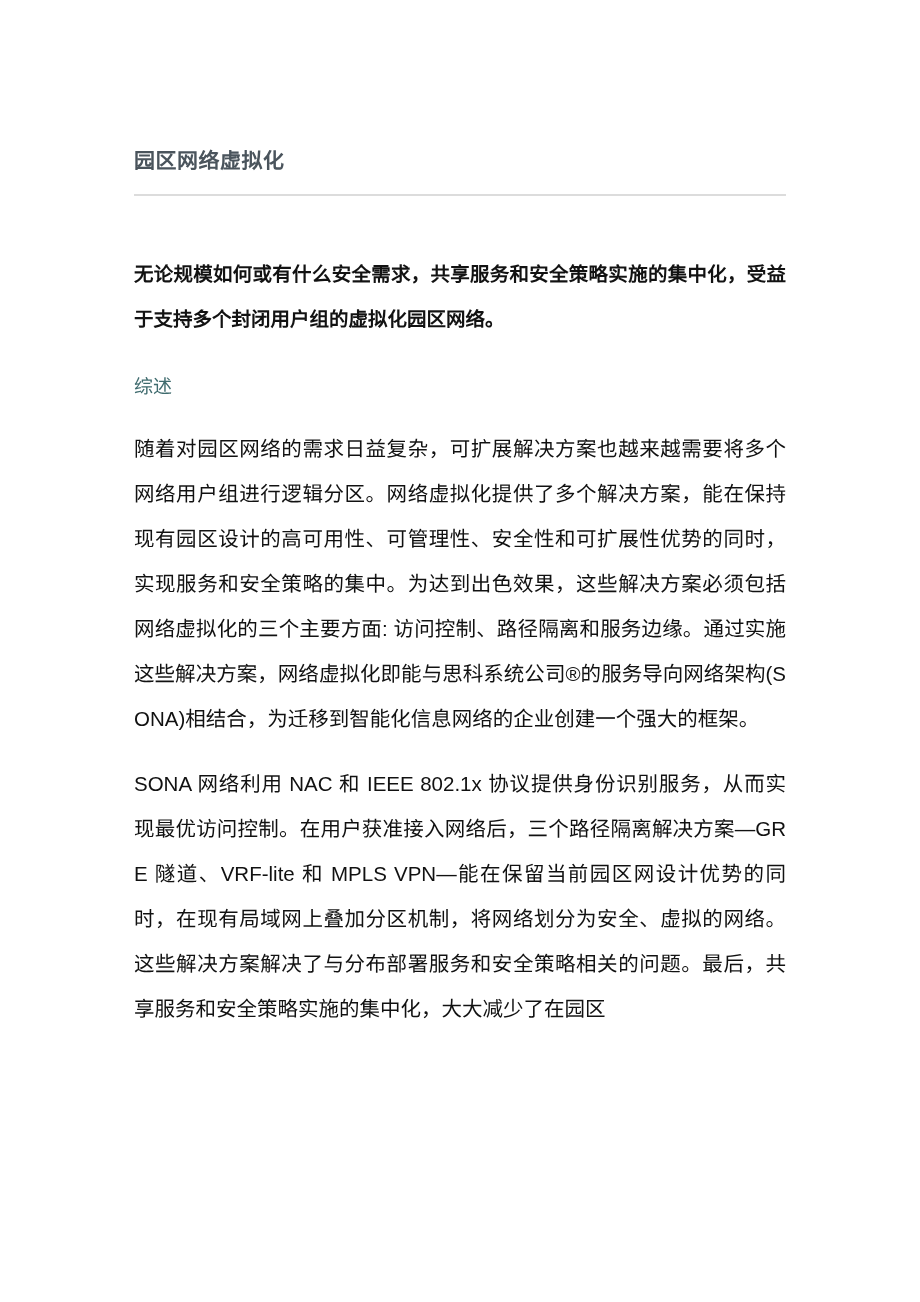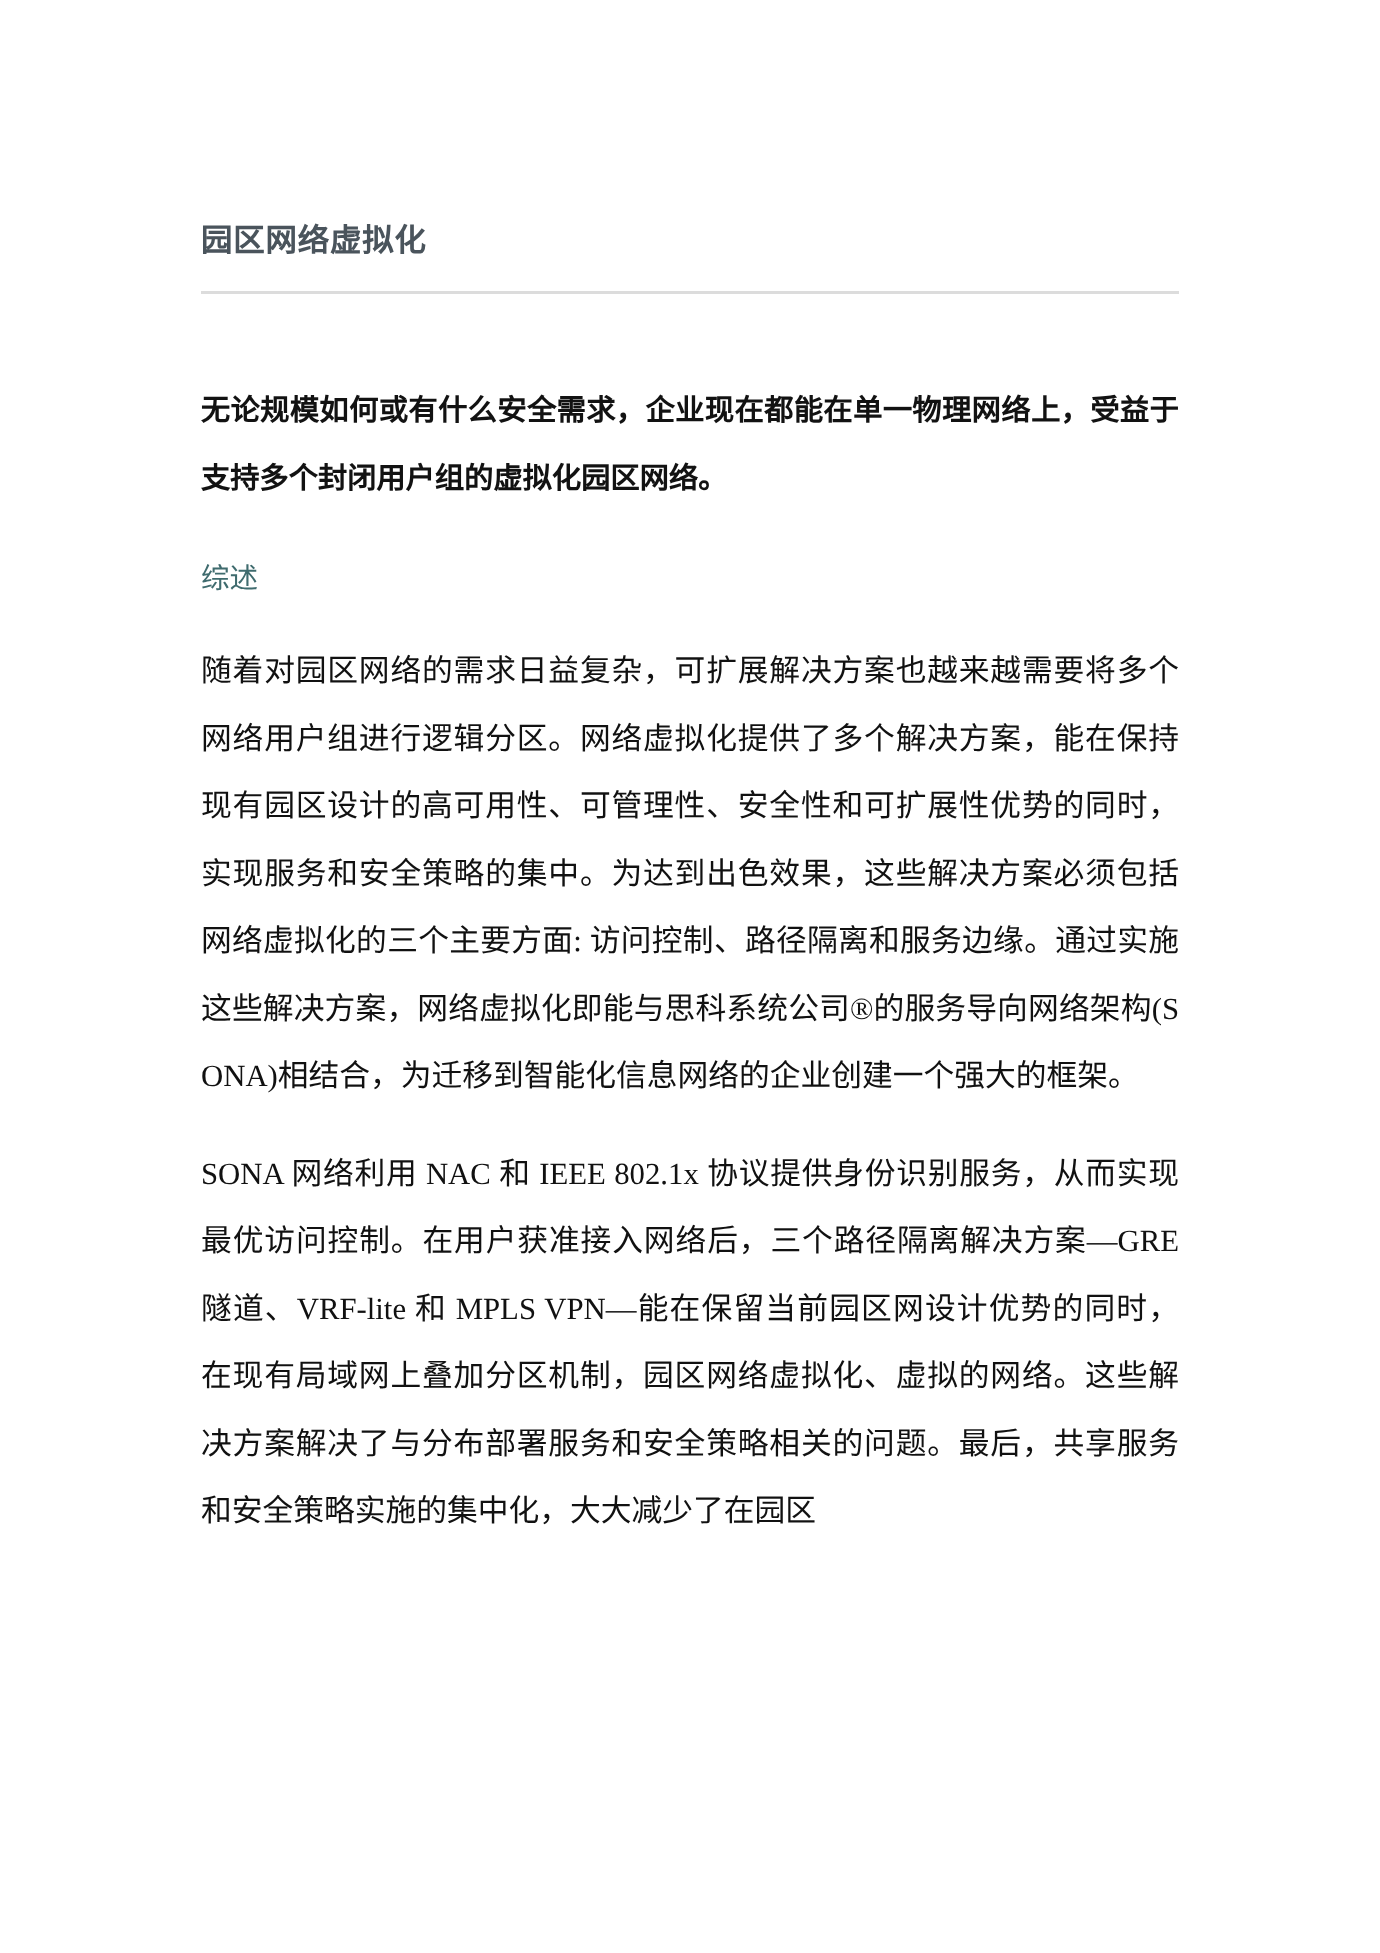--- a/index.html
+++ b/index.html
@@ -73,21 +73,21 @@
     font-size: 19px;
     font-weight: 400;
     line-height: 30px;
     color: #3f6b6e;
   }
 
   
   .body-para {
     margin: 0;
     padding-top: 26px;
-    font-family: Liberation Serif, serif;
+    font-family: Liberation Sans, sans-serif;
     font-size: 20.5px;
     font-weight: 400;
     line-height: 45px;
     color: #111111;
     text-align: justify;
     text-justify: inter-ideograph;
     word-break: break-all;
   }
 
   .body-para.first-body {
@@ -101,22 +101,22 @@
 </head>
 <body>
 
 <div class="page">
   <div class="content">
 
     <h1 class="doc-title">园区网络虚拟化</h1>
 
     <hr class="title-rule">
 
-    <p class="lead">无论规模如何或有什么安全需求，企业现在都能在单一物理网络上，受益于支持多个封闭用户组的虚拟化园区网络。</p>
+    <p class="lead">无论规模如何或有什么安全需求，共享服务和安全策略实施的集中化，受益于支持多个封闭用户组的虚拟化园区网络。</p>
 
     <h2 class="section-heading">综述</h2>
 
     <p class="body-para first-body">随着对园区网络的需求日益复杂，可扩展解决方案也越来越需要将多个网络用户组进行逻辑分区。网络虚拟化提供了多个解决方案，能在保持现有园区设计的高可用性、可管理性、安全性和可扩展性优势的同时，实现服务和安全策略的集中。为达到出色效果，这些解决方案必须包括网络虚拟化的三个主要方面: 访问控制、路径隔离和服务边缘。通过实施这些解决方案，网络虚拟化即能与思科系统公司®的服务导向网络架构(SONA)相结合，为迁移到智能化信息网络的企业创建一个强大的框架。</p>
 
-    <p class="body-para second-body">SONA 网络利用 NAC 和 IEEE 802.1x 协议提供身份识别服务，从而实现最优访问控制。在用户获准接入网络后，三个路径隔离解决方案—GRE 隧道、VRF-lite 和 MPLS VPN—能在保留当前园区网设计优势的同时，在现有局域网上叠加分区机制，园区网络虚拟化、虚拟的网络。这些解决方案解决了与分布部署服务和安全策略相关的问题。最后，共享服务和安全策略实施的集中化，大大减少了在园区</p>
+    <p class="body-para second-body">SONA 网络利用 NAC 和 IEEE 802.1x 协议提供身份识别服务，从而实现最优访问控制。在用户获准接入网络后，三个路径隔离解决方案—GRE 隧道、VRF-lite 和 MPLS VPN—能在保留当前园区网设计优势的同时，在现有局域网上叠加分区机制，将网络划分为安全、虚拟的网络。这些解决方案解决了与分布部署服务和安全策略相关的问题。最后，共享服务和安全策略实施的集中化，大大减少了在园区</p>
 
   </div>
 </div>
 
 </body></html>

